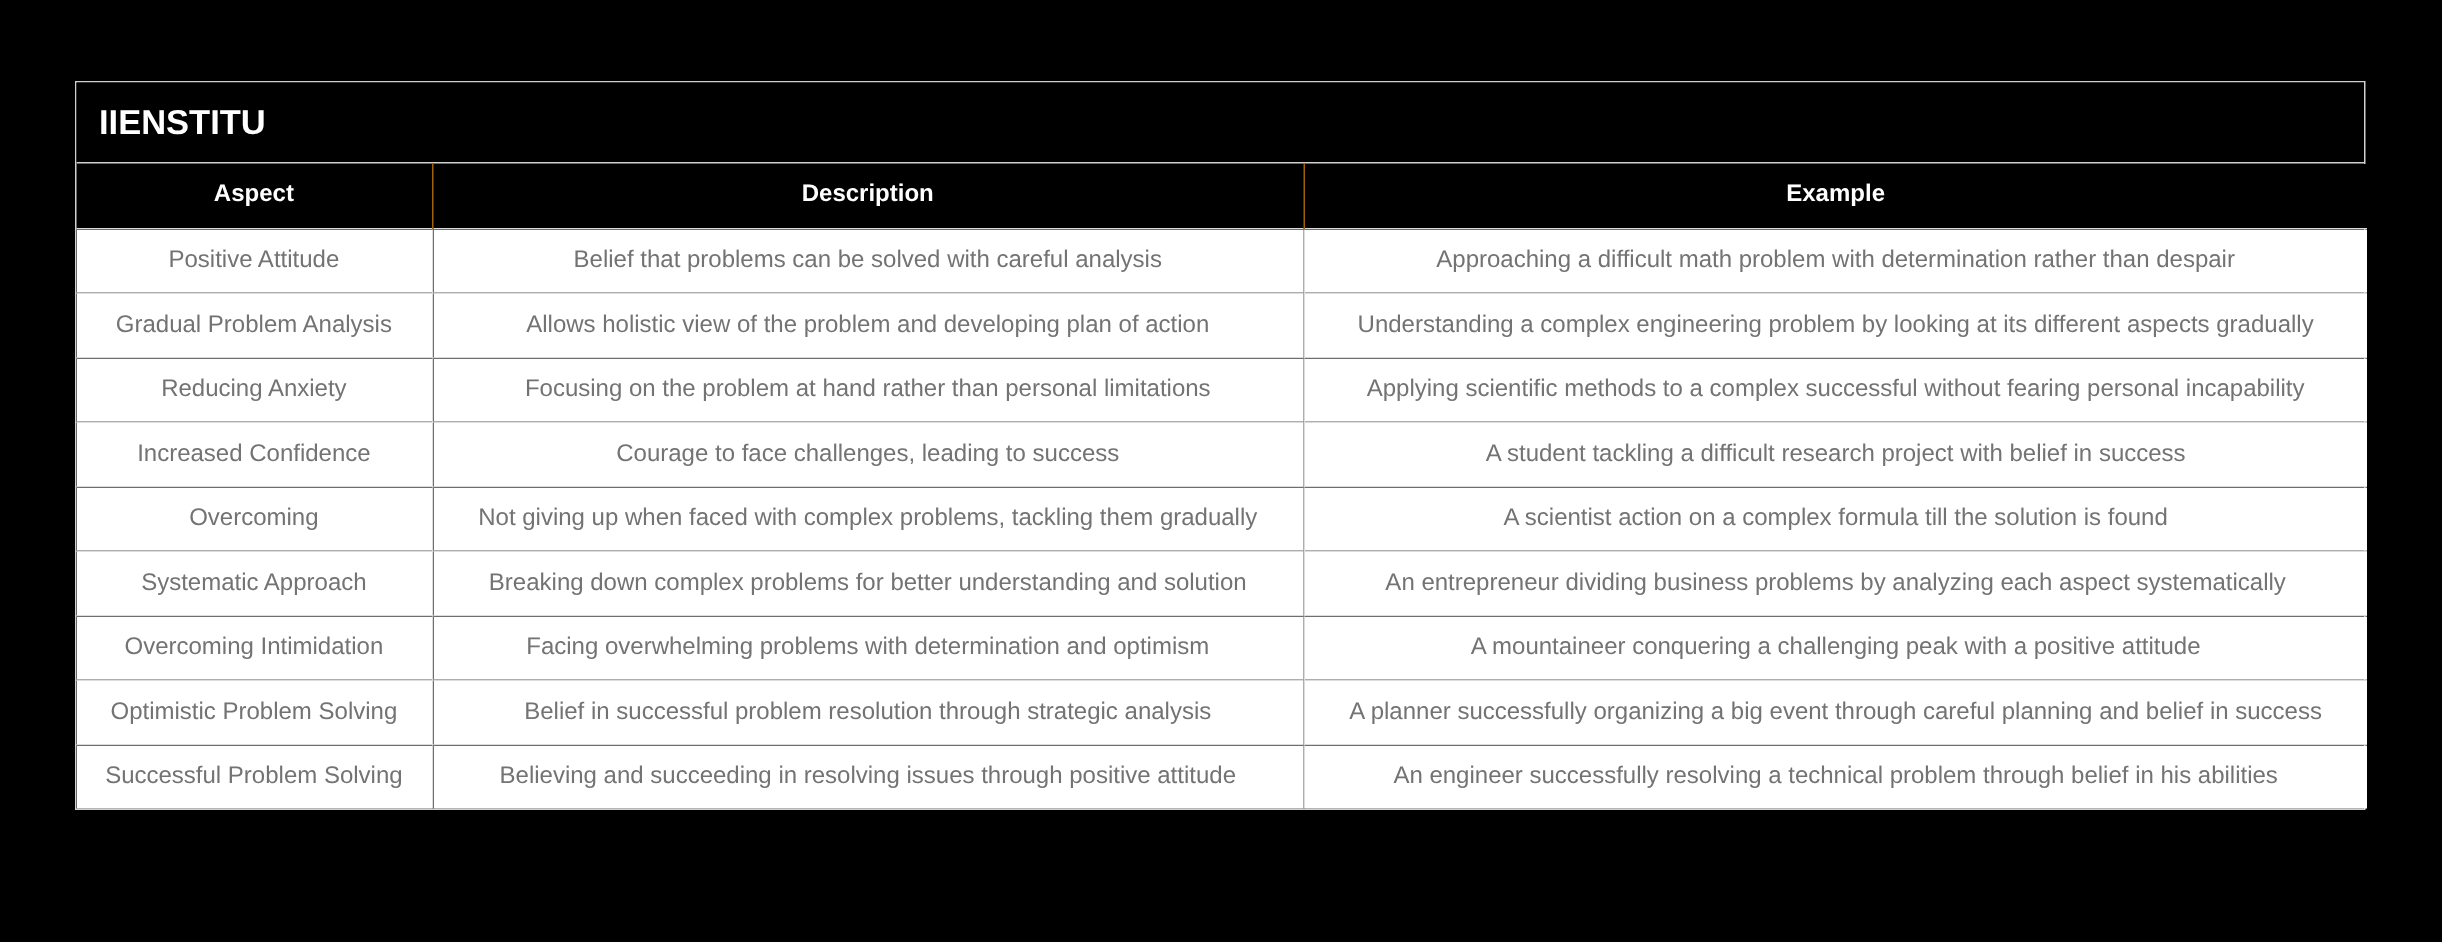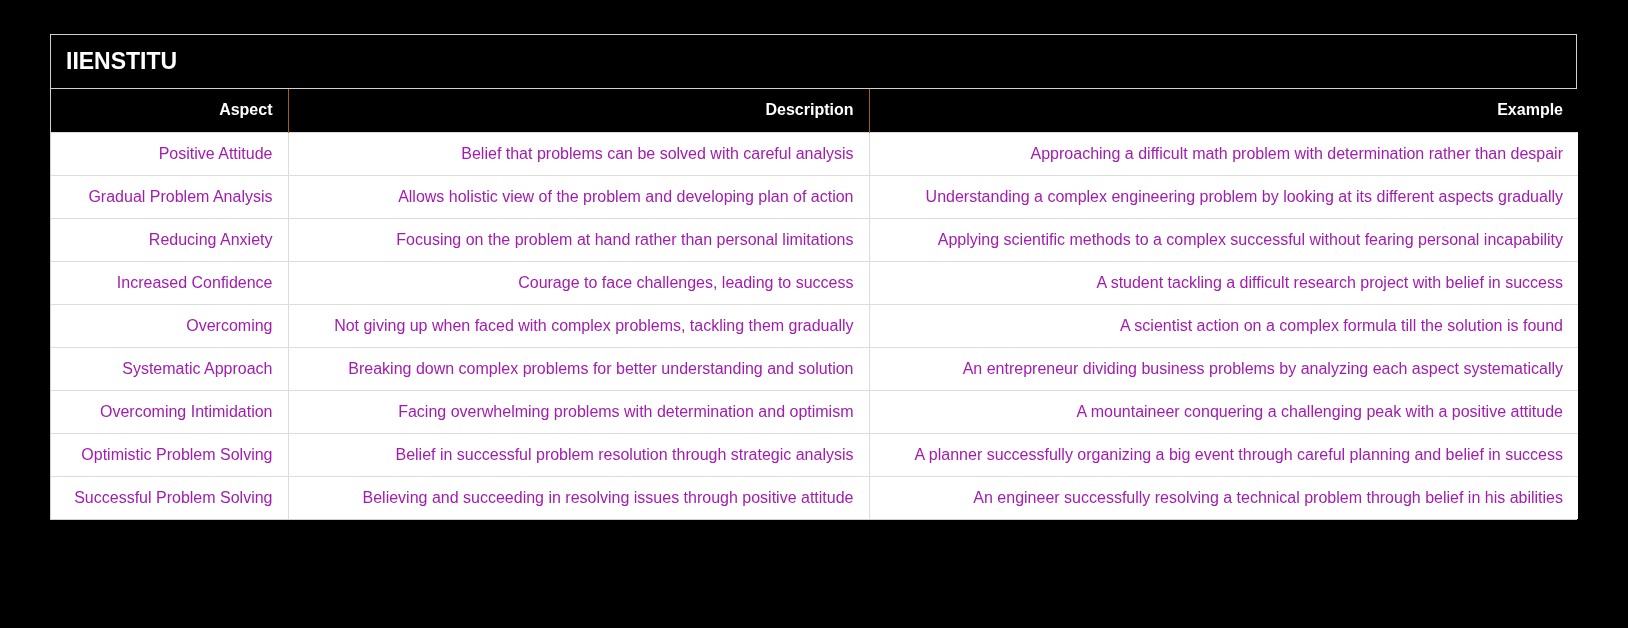--- a/index.html
+++ b/index.html
@@ -1,36 +1,36 @@
 <!DOCTYPE html>
 <html><head>
   <meta charset="utf-8">
   <style>
     html, body { margin: 0; padding: 0; }
     body {
       width: 1628px; height: 628px; background: #000000;
       font-family: "Liberation Sans", sans-serif; position: relative; overflow: hidden;
     }
     .table-wrap {
-      position: absolute; left: 50px; top: 34px; width: 1527px;
+      position: absolute; left: 50px; top: 54px; width: 1527px;
       border: 1px solid #d0d0d0; box-sizing: border-box;
     }
     .title-row {
       height: 54px; background: #000; color: #fff; border-bottom: 1px solid #d0d0d0;
       display: flex; align-items: center; padding-left: 15px;
       font-size: 23px; font-weight: bold; box-sizing: border-box;
     }
     table { border-collapse: collapse; width: 100%; table-layout: fixed; }
     th, td {
-      text-align: right; padding: 0 15px; font-size: 16px; white-space: nowrap;
+      text-align: center; padding: 0 15px; font-size: 16px; white-space: nowrap;
       overflow: hidden; box-sizing: border-box; height: 43px;
     }
     th { background: #000; color: #fff; font-weight: bold; border-left: 1px solid #a16207; }
     th:first-child, td:first-child { border-left: none; }
-    td { background: #fff; color: #a21caf; border-left: 1px solid #dcdcdc; border-top: 1px solid #dcdcdc; }
+    td { background: #fff; color: #737373; border-left: 1px solid #dcdcdc; border-top: 1px solid #dcdcdc; }
     col.c1 { width: 237px; } col.c2 { width: 581px; } col.c3 { width: 709px; }
   </style>
 </head>
 <body>
 
 <div class="table-wrap">
   <div class="title-row">IIENSTITU</div>
   <table>
     <colgroup>
         <col class="c1">

